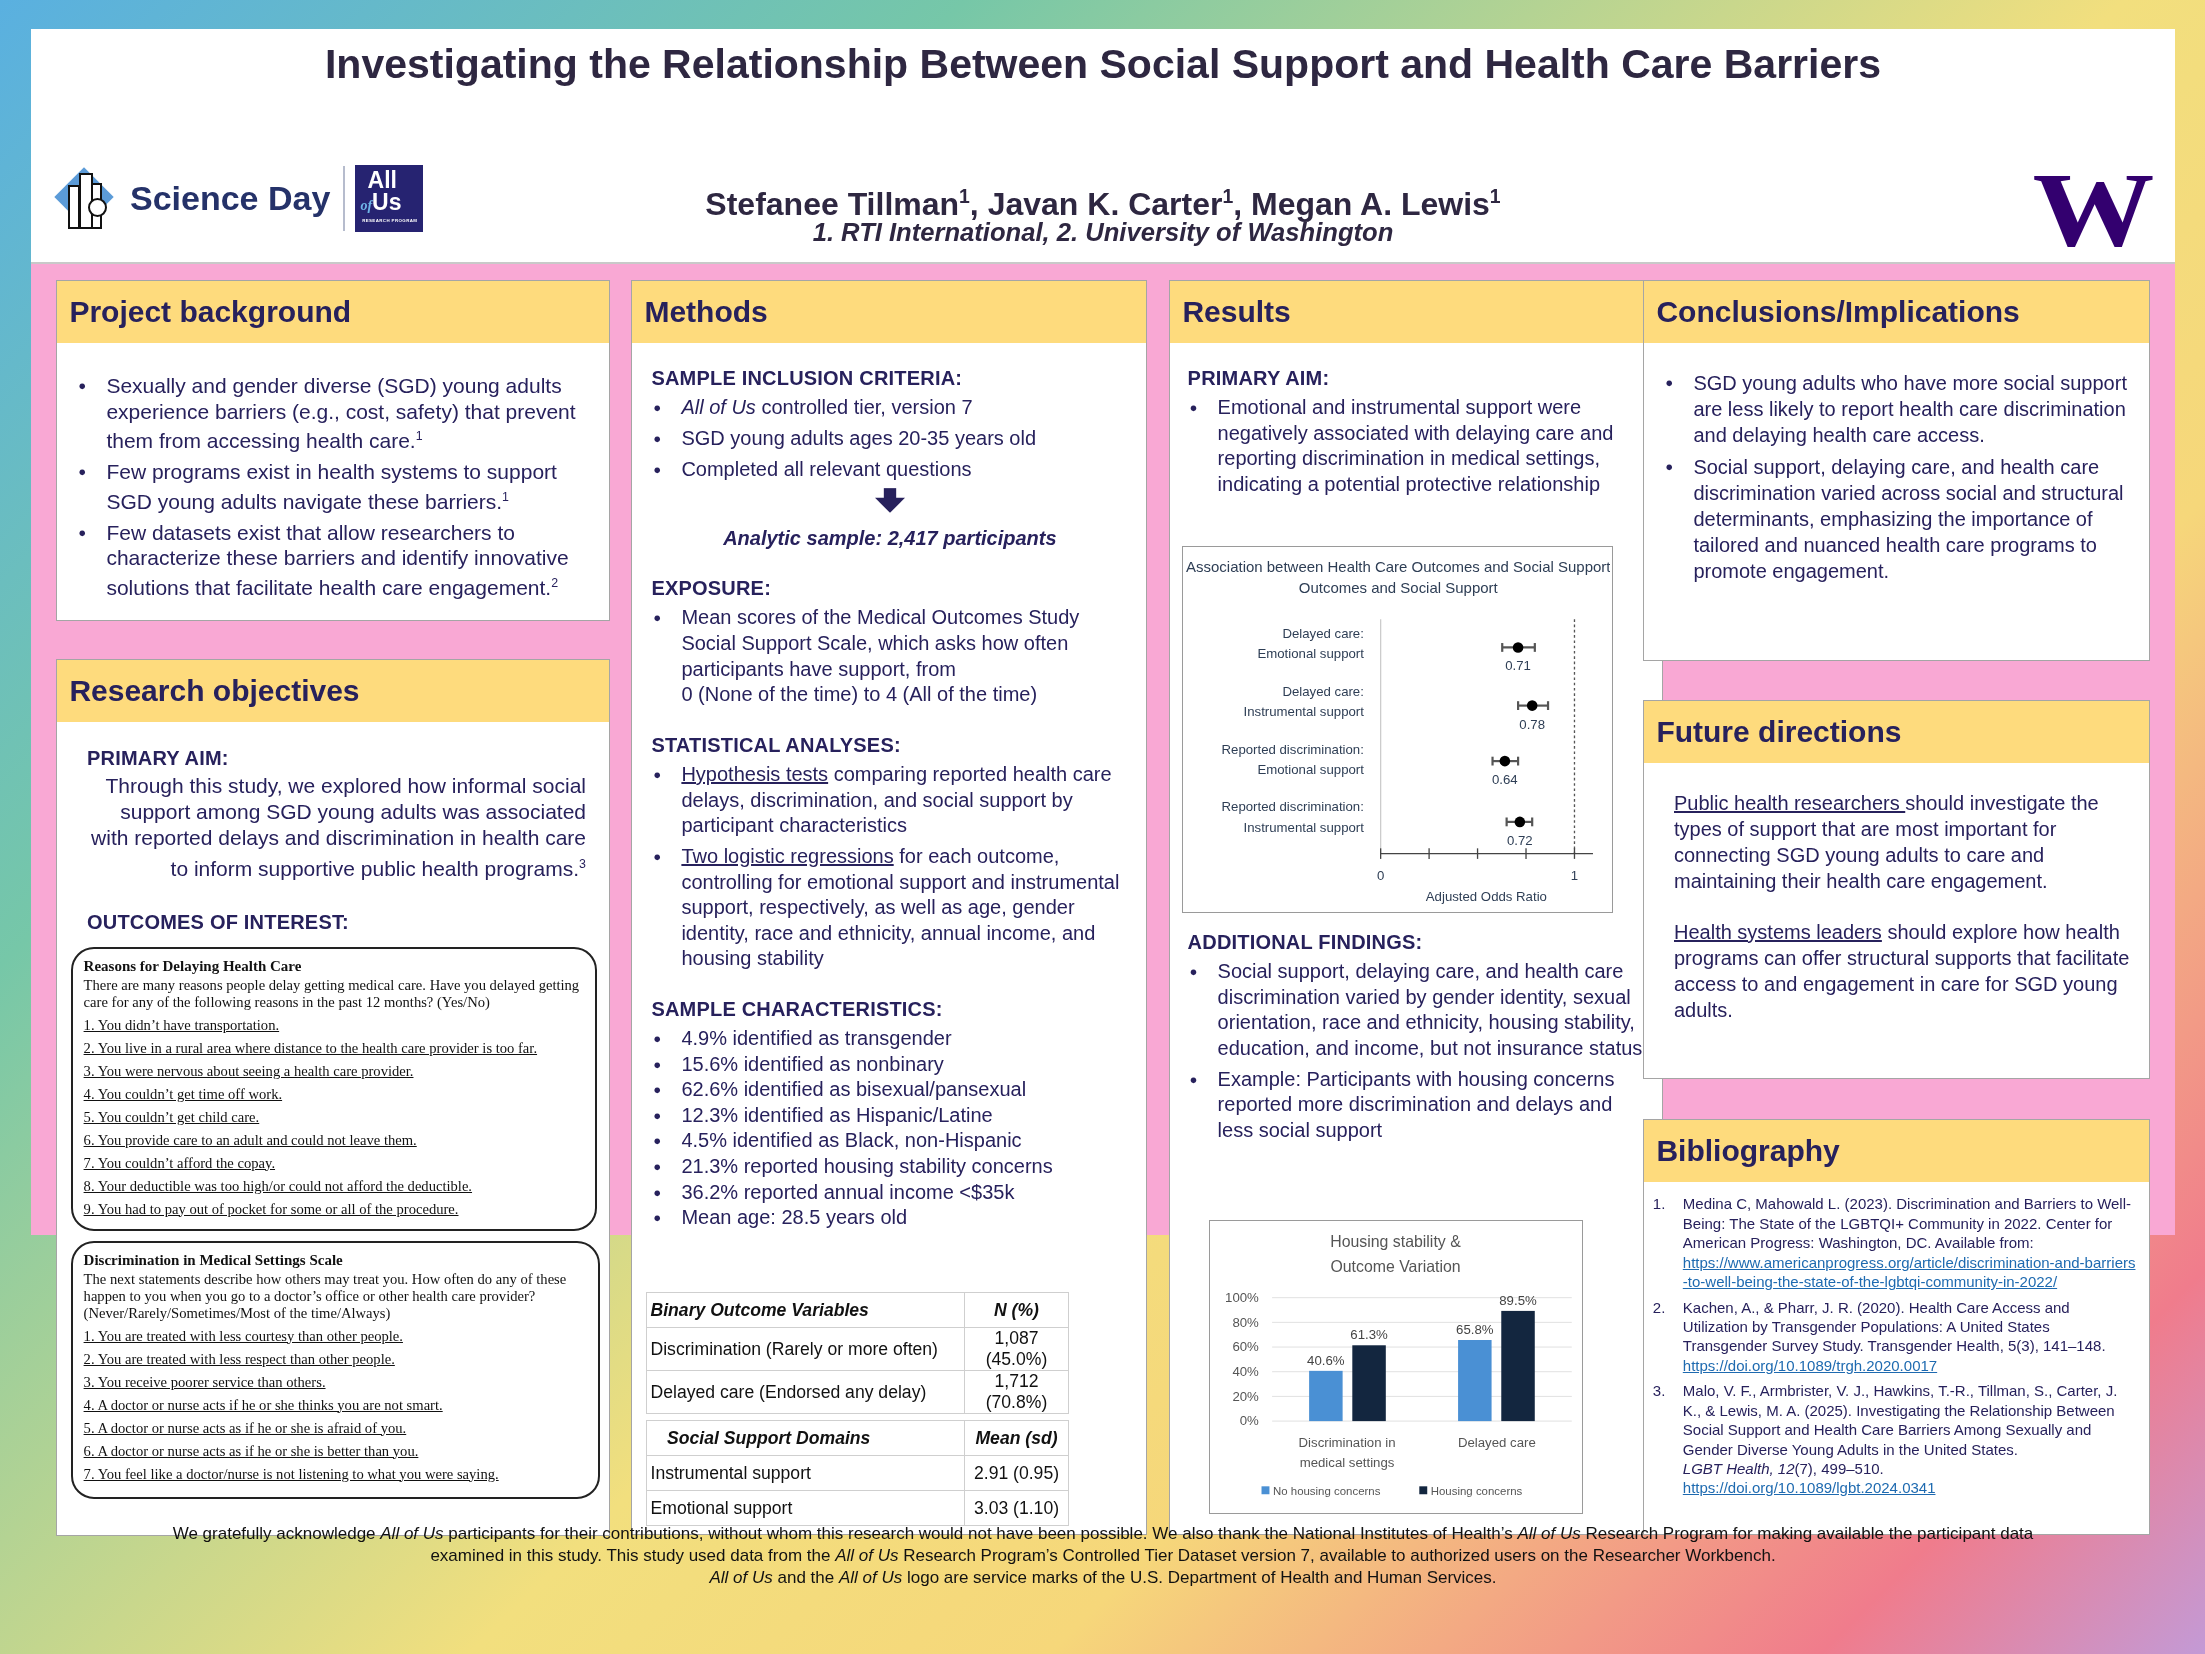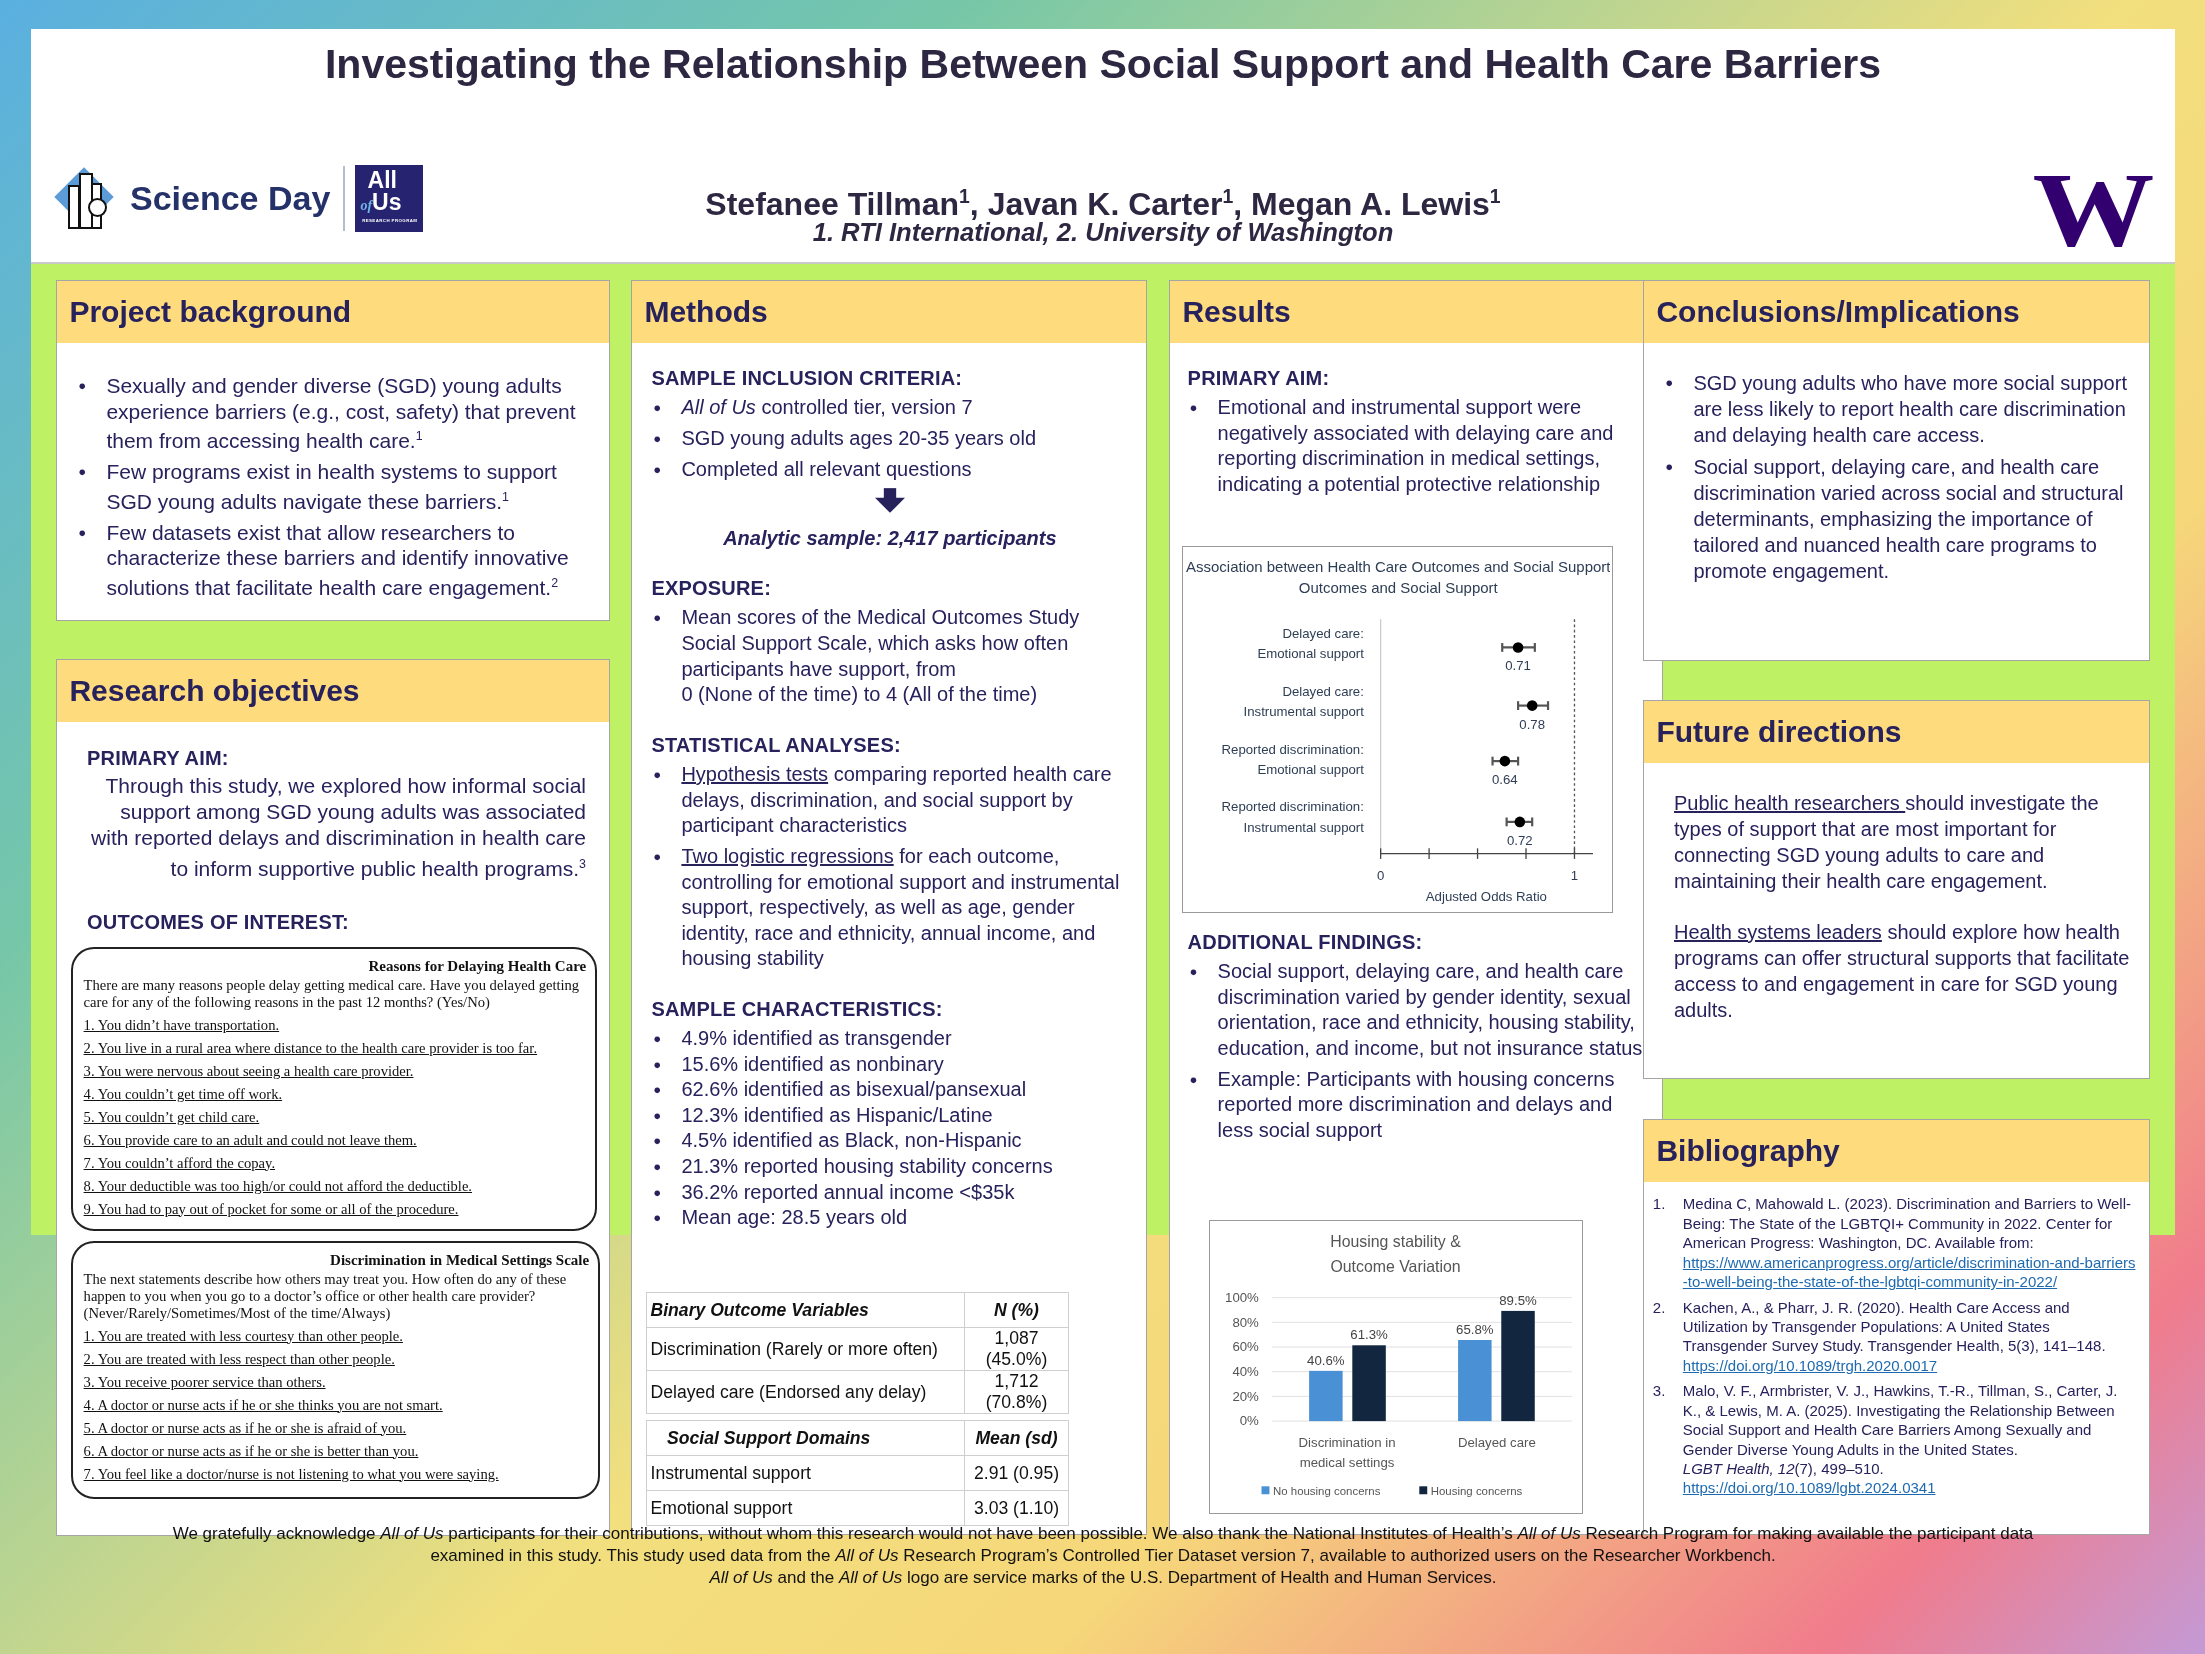--- a/index.html
+++ b/index.html
@@ -5,21 +5,21 @@
   * { box-sizing: border-box; margin: 0; padding: 0; }
   html, body { width: 2206px; height: 1654px; overflow: hidden; }
   body {
     font-family: "Liberation Sans", sans-serif;
     background: linear-gradient(135deg, #5ab0e0 0%, #76c7a8 25%, #f2df7e 55%, #f6d77a 70%, #f07c8c 90%, #c39ad6 100%);
     position: relative;
     color: #27215c;
   }
   .poster {
     position: absolute; left: 31px; top: 29px; width: 2144px; height: 1206px;
-    background: #bef264;
+    background: #f9a8d4;
   }
   .header {
     position: absolute; left: 0; top: 0; width: 2144px; height: 235px;
     background: #ffffff; border-bottom: 2.6px solid #c9c9c9;
   }
   .title {
     position: absolute; left: 0; width: 2144px; text-align: center;
     font-weight: bold; color: #2e2741; font-size: 41px; line-height: 49px;
   }
   .title.l1 { top: 10.6px; }
@@ -64,21 +64,21 @@
   ul.bul li { position: relative; padding-left: 30px; }
   ul.bul li::before { content: "\25CF"; position: absolute; left: 1.8px; top: 0; font-size: 13.2px; }
   .sub-h { font-weight: bold; font-size: 20px; letter-spacing: 0.2px; }
   sup { font-size: 12.4px; }
   .u { text-decoration: underline; }
   .survey-box {
     position: absolute; background: #fff; border: 2.6px solid #222; border-radius: 23px;
     font-family: "Liberation Serif", serif; color: #111; font-size: 14.6px; line-height: 21px;
     padding: 7px 8.8px 5.3px 10.6px;
   }
-  .survey-box .stitle { text-align: right; font-weight: bold; font-size: 15px; line-height: 21px; }
+  .survey-box .stitle { text-align: left; font-weight: bold; font-size: 15px; line-height: 21px; }
   .survey-box .sintro { line-height: 17px; margin-bottom: 2.6px; }
   .survey-box .sitem { line-height: 23px; text-decoration: underline; }
   table.dt { border-collapse: collapse; font-size: 17.6px; color: #111; position: absolute; }
   table.dt td { border: 0.9px solid #cfcfcf; height: 35px; padding: 0 3.5px; }
   table.dt td.c { text-align: center; }
   table.dt tr.h td { font-weight: bold; font-style: italic; }
   .chart-box { position: absolute; background: #fff; border: 1.8px solid #9a9a9a; }
   .ack {
     position: absolute; left: 0; top: 1494px; width: 2144px; text-align: center;
     font-size: 17px; line-height: 22px; color: #111;

